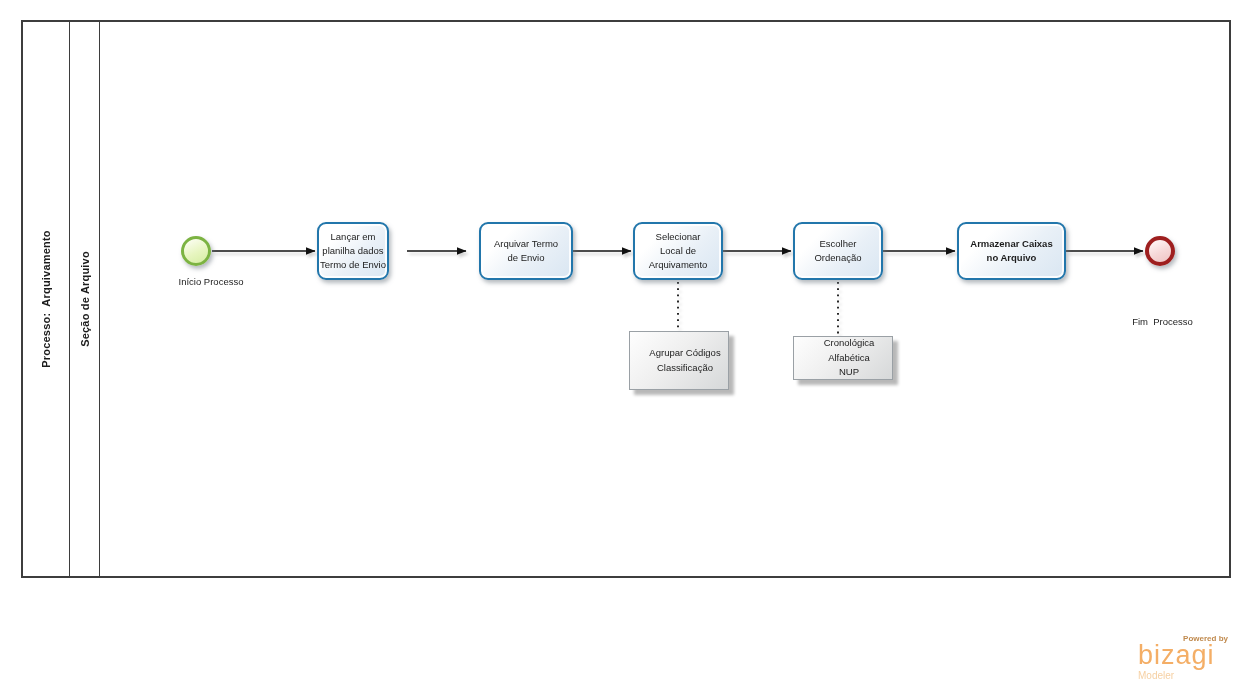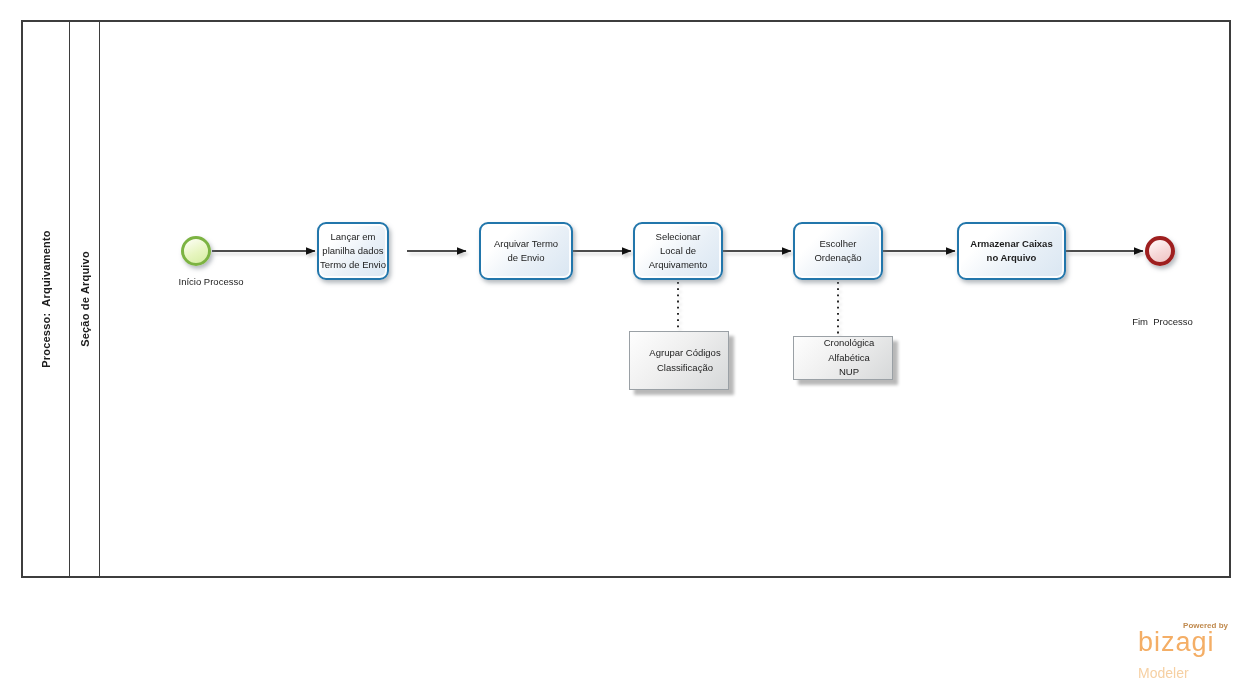--- a/index.html
+++ b/index.html
@@ -36,21 +36,21 @@
   .event-label{position:absolute;text-align:center;font-size:9.5px;white-space:pre;}
   .annotation{position:absolute;box-sizing:border-box;border:1px solid #9aa0a5;
     background:linear-gradient(135deg,#fefefe 0%,#efefef 45%,#d6d8d9 100%);
     box-shadow:5px 5px 3px rgba(0,0,0,.28);
     display:flex;align-items:center;justify-content:center;text-align:center;padding-left:12px;}
   .annotation-label{font-size:9.5px;line-height:1.55;white-space:pre-line;}
   
   .brand{position:absolute;right:22px;bottom:10px;width:90px;text-align:left;}
   .brand .powered{font-size:8px;font-weight:bold;color:#c08a4e;text-align:right;margin-bottom:0px;}
   .brand .bizagi{font-size:27px;font-weight:500;color:#f4ae66;letter-spacing:1px;line-height:.9;}
-  .brand .modeler{font-size:14px;color:#f6d0a3;margin-top:11px;}
+  .brand .modeler{font-size:10px;color:#f6d0a3;margin-top:3px;}
 </style>
 </head>
 <body>
 
 <div class="canvas">
 
   <div class="pool">
     <div class="pool-header">
       <span class="vtext">Processo:  Arquivamento</span>
     </div>

